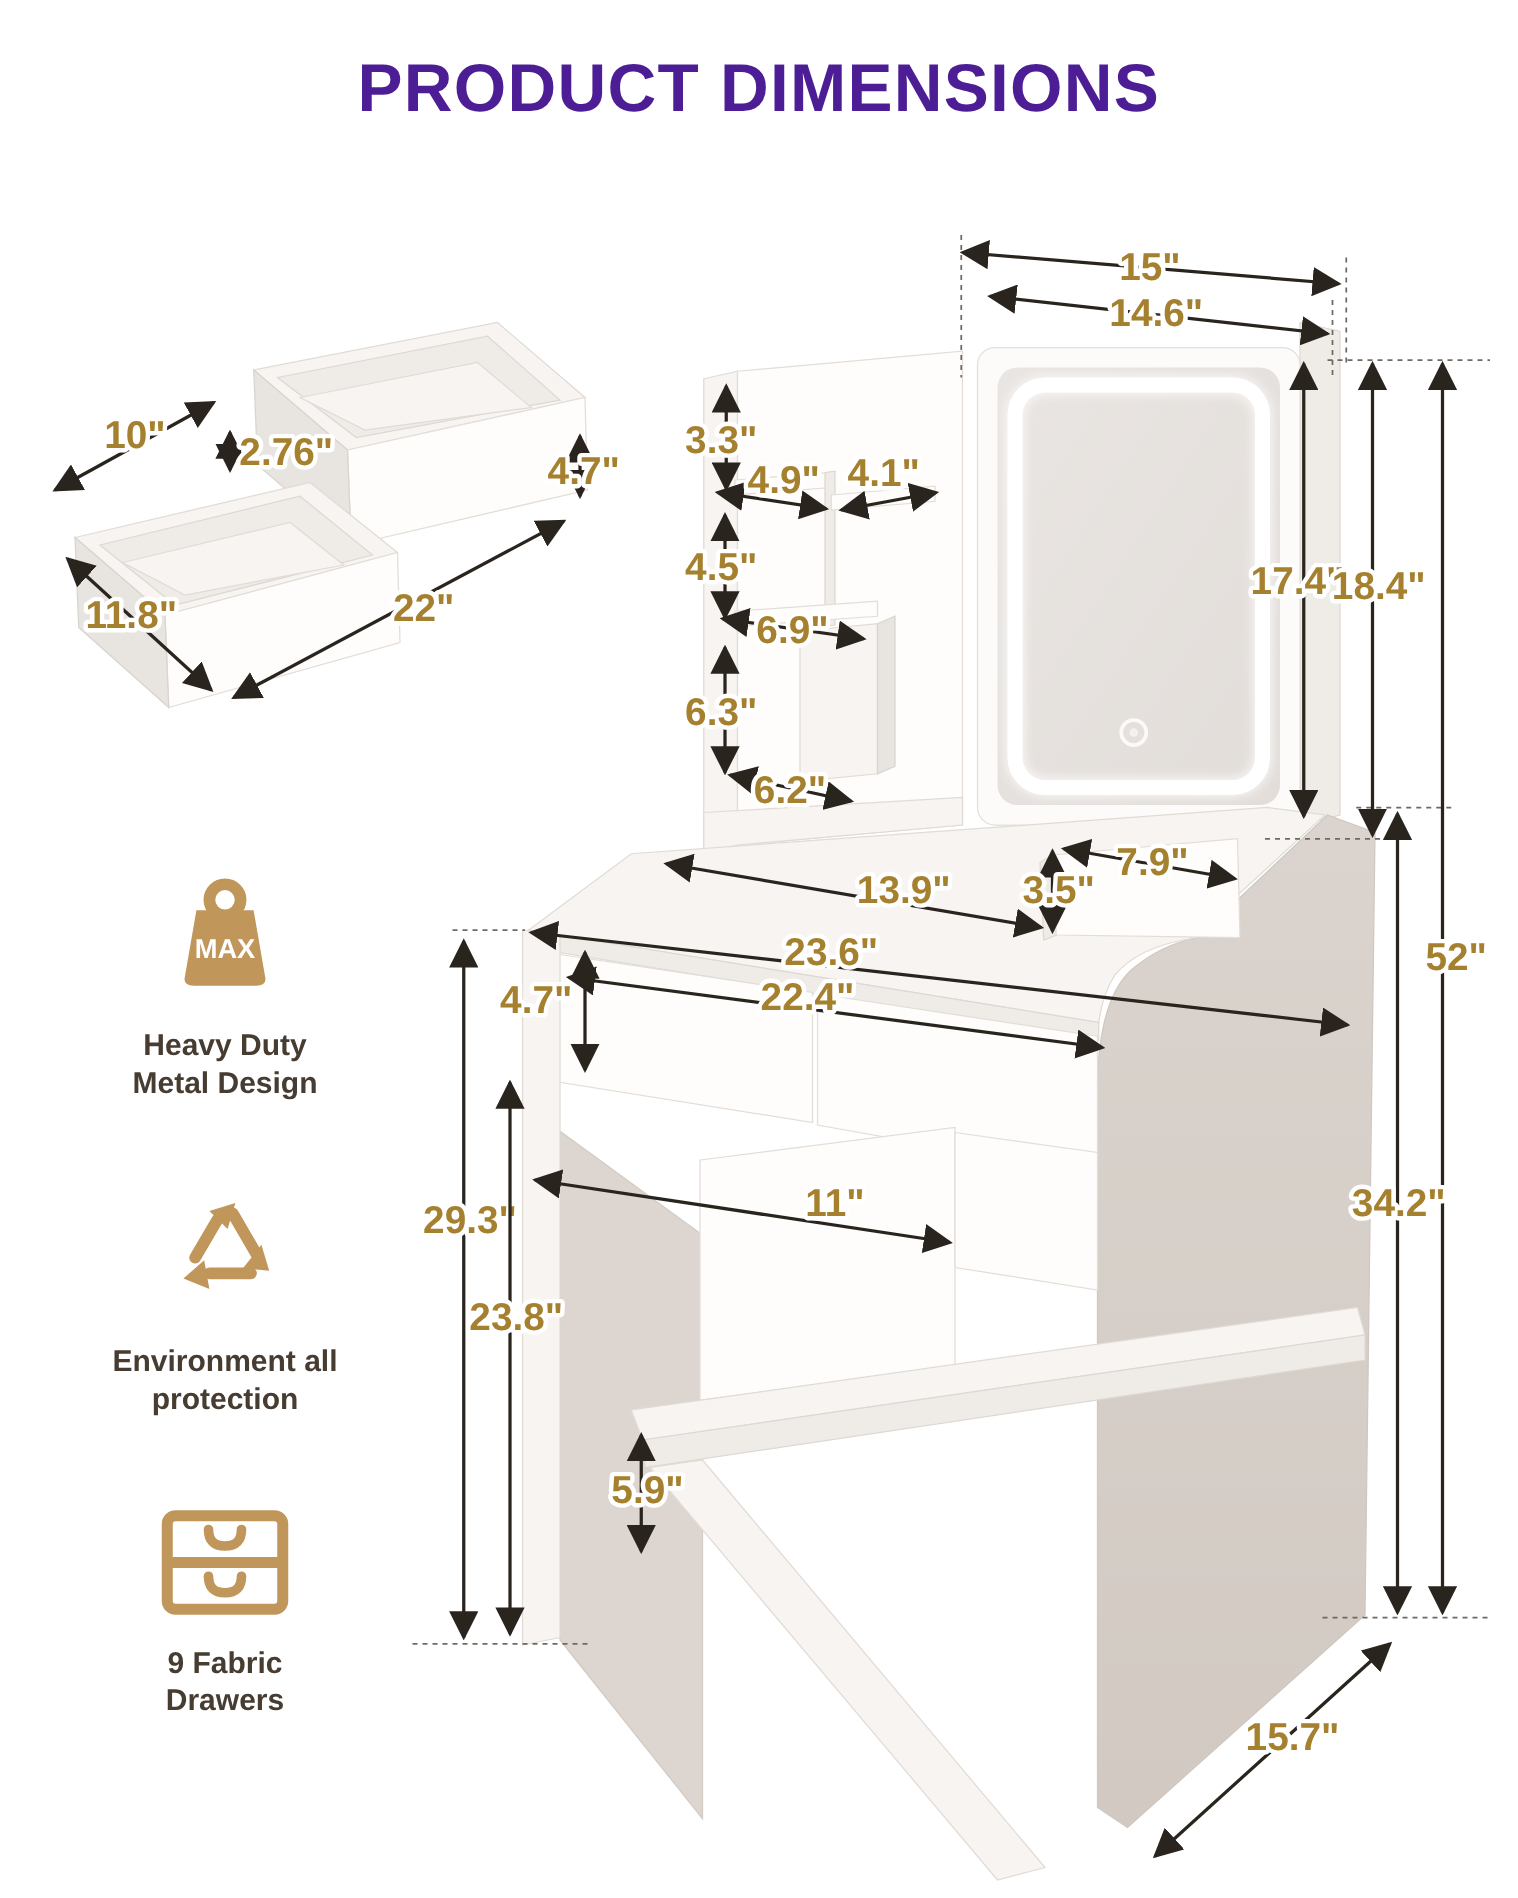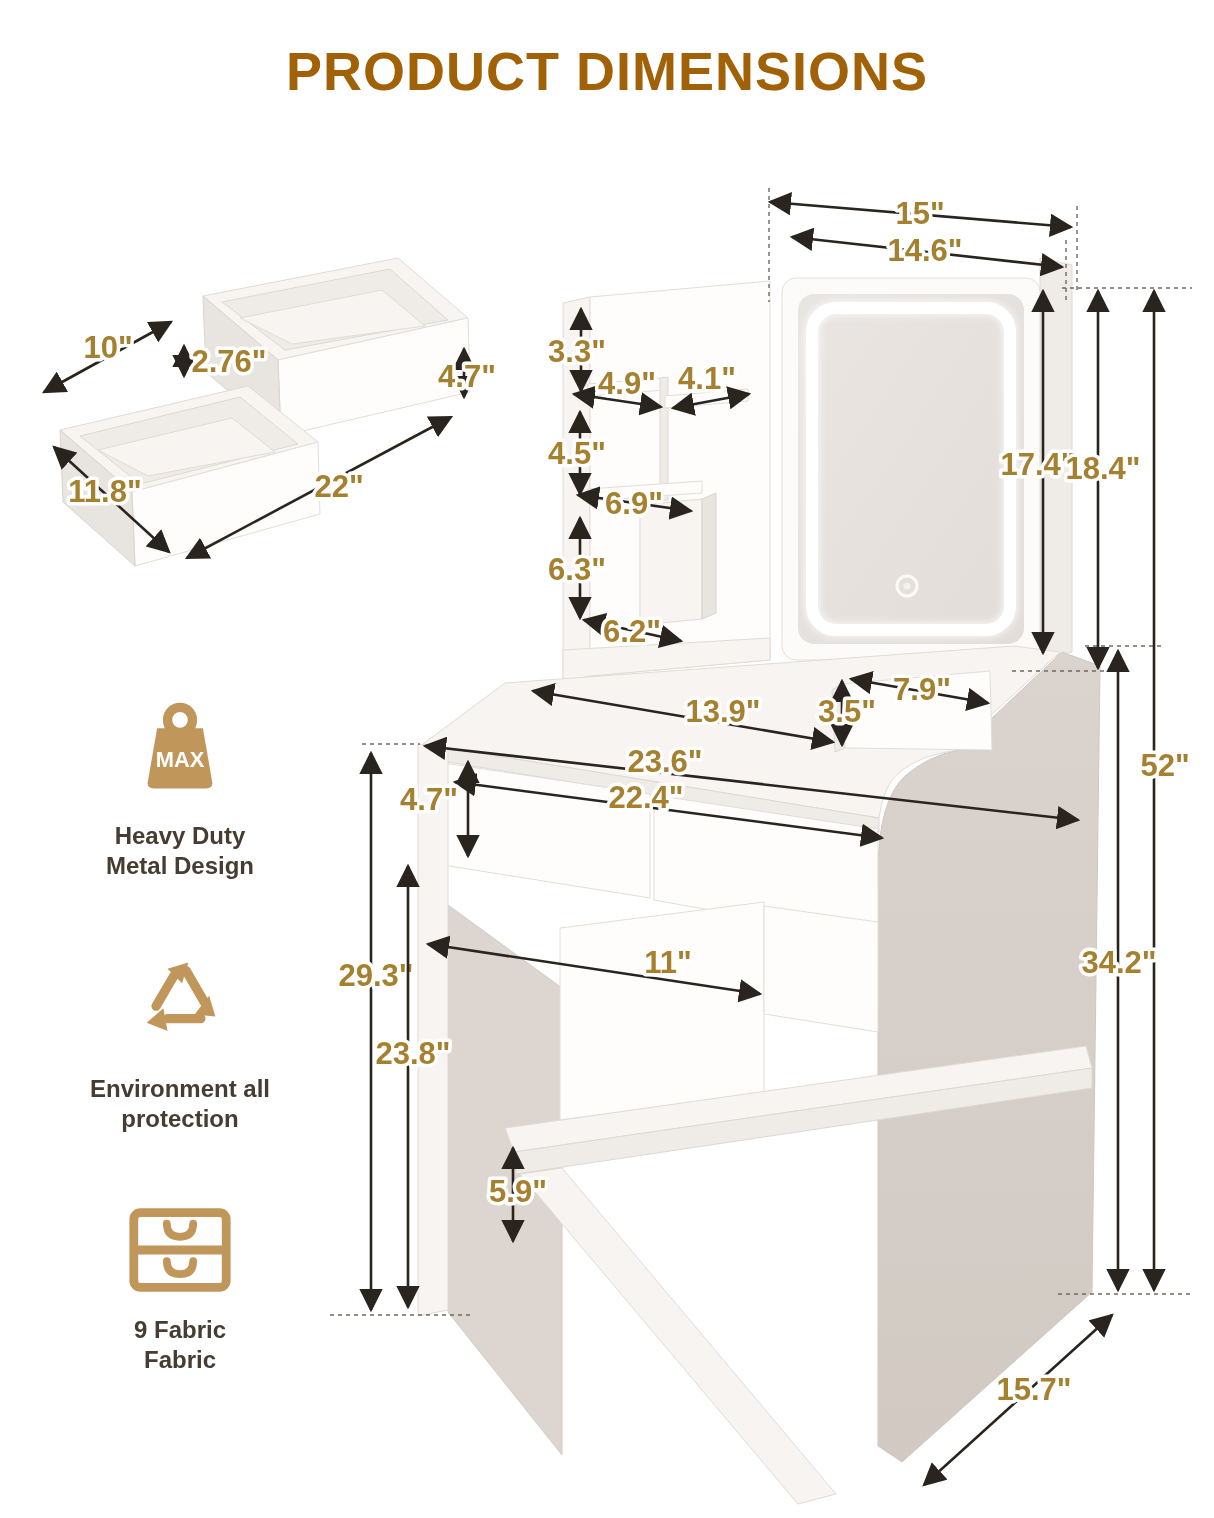--- a/index.html
+++ b/index.html
@@ -1,19 +1,19 @@
 <!DOCTYPE html>
 <html><head>
 <meta charset="utf-8">
 <style>
   html,body{margin:0;padding:0;background:#ffffff;}
   #page{position:relative;width:1214px;height:1518px;background:#fff;overflow:hidden;
         font-family:"Liberation Sans",sans-serif;}
   .title{position:absolute;top:40px;left:0;width:100%;text-align:center;
-         font-size:54px;font-weight:800;letter-spacing:1px;color:#a16207;}
+         font-size:54px;font-weight:800;letter-spacing:1px;color:#4c1d95;}
   #diagram{position:absolute;left:0;top:0;}
   
   .dl{stroke:#2a241e;stroke-width:2.6;fill:none;}
   .dash{stroke:#6f6962;stroke-width:1.4;stroke-dasharray:4 4;fill:none;}
   
   .dim{font-family:"Liberation Sans",sans-serif;font-size:31px;font-weight:700;
        fill:#a5802e;stroke:#ffffff;stroke-width:7px;paint-order:stroke;
        stroke-linejoin:round;text-anchor:middle;}
   
   .w0{fill:#fefdfc;stroke:#e2ddd7;stroke-width:1;}
@@ -282,17 +282,17 @@
 
   <div class="feature" style="top:1205px">
     <svg width="110" height="90" viewBox="0 0 100 80">
       <rect x="8" y="6" width="84" height="68" rx="6" fill="none" class="gold" stroke-width="8"></rect>
       <line x1="8" y1="40" x2="92" y2="40" class="gold" stroke-width="8"></line>
       <path d="M38,16 Q38,28 50,28 Q62,28 62,16" fill="none" class="gold" stroke-width="7" stroke-linecap="round"></path>
       <path d="M38,50 Q38,62 50,62 Q62,62 62,50" fill="none" class="gold" stroke-width="7" stroke-linecap="round"></path>
     </svg>
     <div class="fcap">
       <div>9 Fabric</div>
-      <div>Fabric</div>
+      <div>Drawers</div>
     </div>
   </div>
 
 </div>
 
 </body></html>

